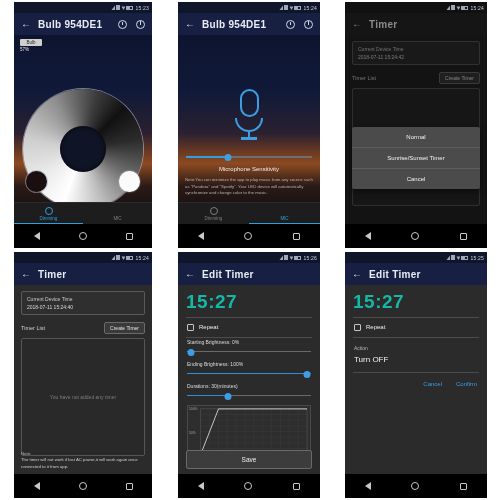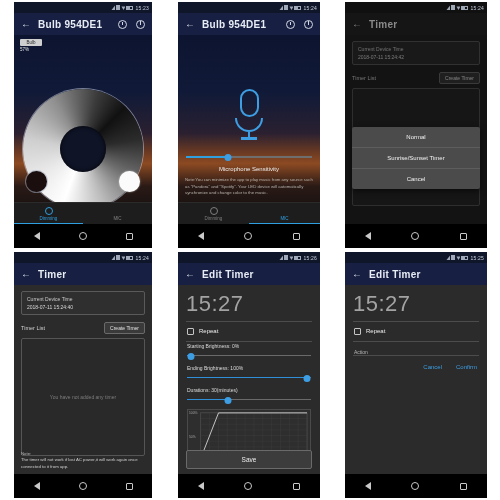--- a/index.html
+++ b/index.html
@@ -133,21 +133,21 @@
   .foot-note .n2 { font-size: 4.3px; color: #cfcfcf; line-height: 1.5; margin-top: 1px; }
   
   .dialog-scrim { position: absolute; inset: 33px 0 24px 0; background: rgba(0,0,0,.45); }
   .dialog {
     position: absolute; left: 7px; right: 7px; top: 125px;
     background: #4b4b4b; border-radius: 2px; box-shadow: 0 2px 6px rgba(0,0,0,.6);
   }
   .dialog-item { text-align: center; font-size: 6px; color: #f2f2f2; padding: 7px 0; border-bottom: .5px solid #5d5d5d; }
   .dialog-item:last-child { border-bottom: none; }
   
-  .big-time { font-size: 22px; color: #a3a3a3; padding: 6px 8px 4px; letter-spacing: .5px; font-weight: normal; }
+  .big-time { font-size: 19px; color: #14b8a6; padding: 6px 8px 4px; letter-spacing: .5px; font-weight: bold; }
   .hr { height: .5px; background: #4c4c4c; margin: 0 8px; }
   .repeat-row { display: flex; align-items: center; gap: 5px; padding: 6px 9px; }
   .chk { width: 7px; height: 7px; border: 1px solid #c5c5c5; border-radius: 1px; }
   .repeat-lbl { font-size: 6px; color: #ededed; }
   .slider-block { padding: 2px 9px 0; }
   .slider-lbl { font-size: 5px; color: #dcdcdc; margin-bottom: 3px; }
   .srow { position: relative; height: 8px; margin-bottom: 5px; }
   .strack { position: absolute; top: 3px; left: 0; right: 0; height: 1px; background: #6a6a6a; }
   .sfill { position: absolute; top: 3px; left: 0; height: 1px; background: #2f8fd8; }
   .sknob { position: absolute; top: 0.5px; width: 7px; height: 7px; border-radius: 50%; background: #3d9ee4; transform: translateX(-50%); }
@@ -480,20 +480,21 @@
       </div>
       <div class="page">
         <div class="big-time">15:27</div>
         <div class="hr"></div>
         <div class="repeat-row">
           <span class="chk"></span>
           <span class="repeat-lbl">Repeat</span>
         </div>
         <div class="hr"></div>
         <div class="action-lbl">Action</div>
+        <div class="action-val">Turn OFF</div>
         <div class="hr"></div>
         <div class="confirm-row">
           <span class="link-btn">Cancel</span>
           <span class="link-btn">Confirm</span>
         </div>
       </div>
       <div class="navbar">
         <span class="nav-back"></span>
         <span class="nav-home"></span>
         <span class="nav-rec"></span>

